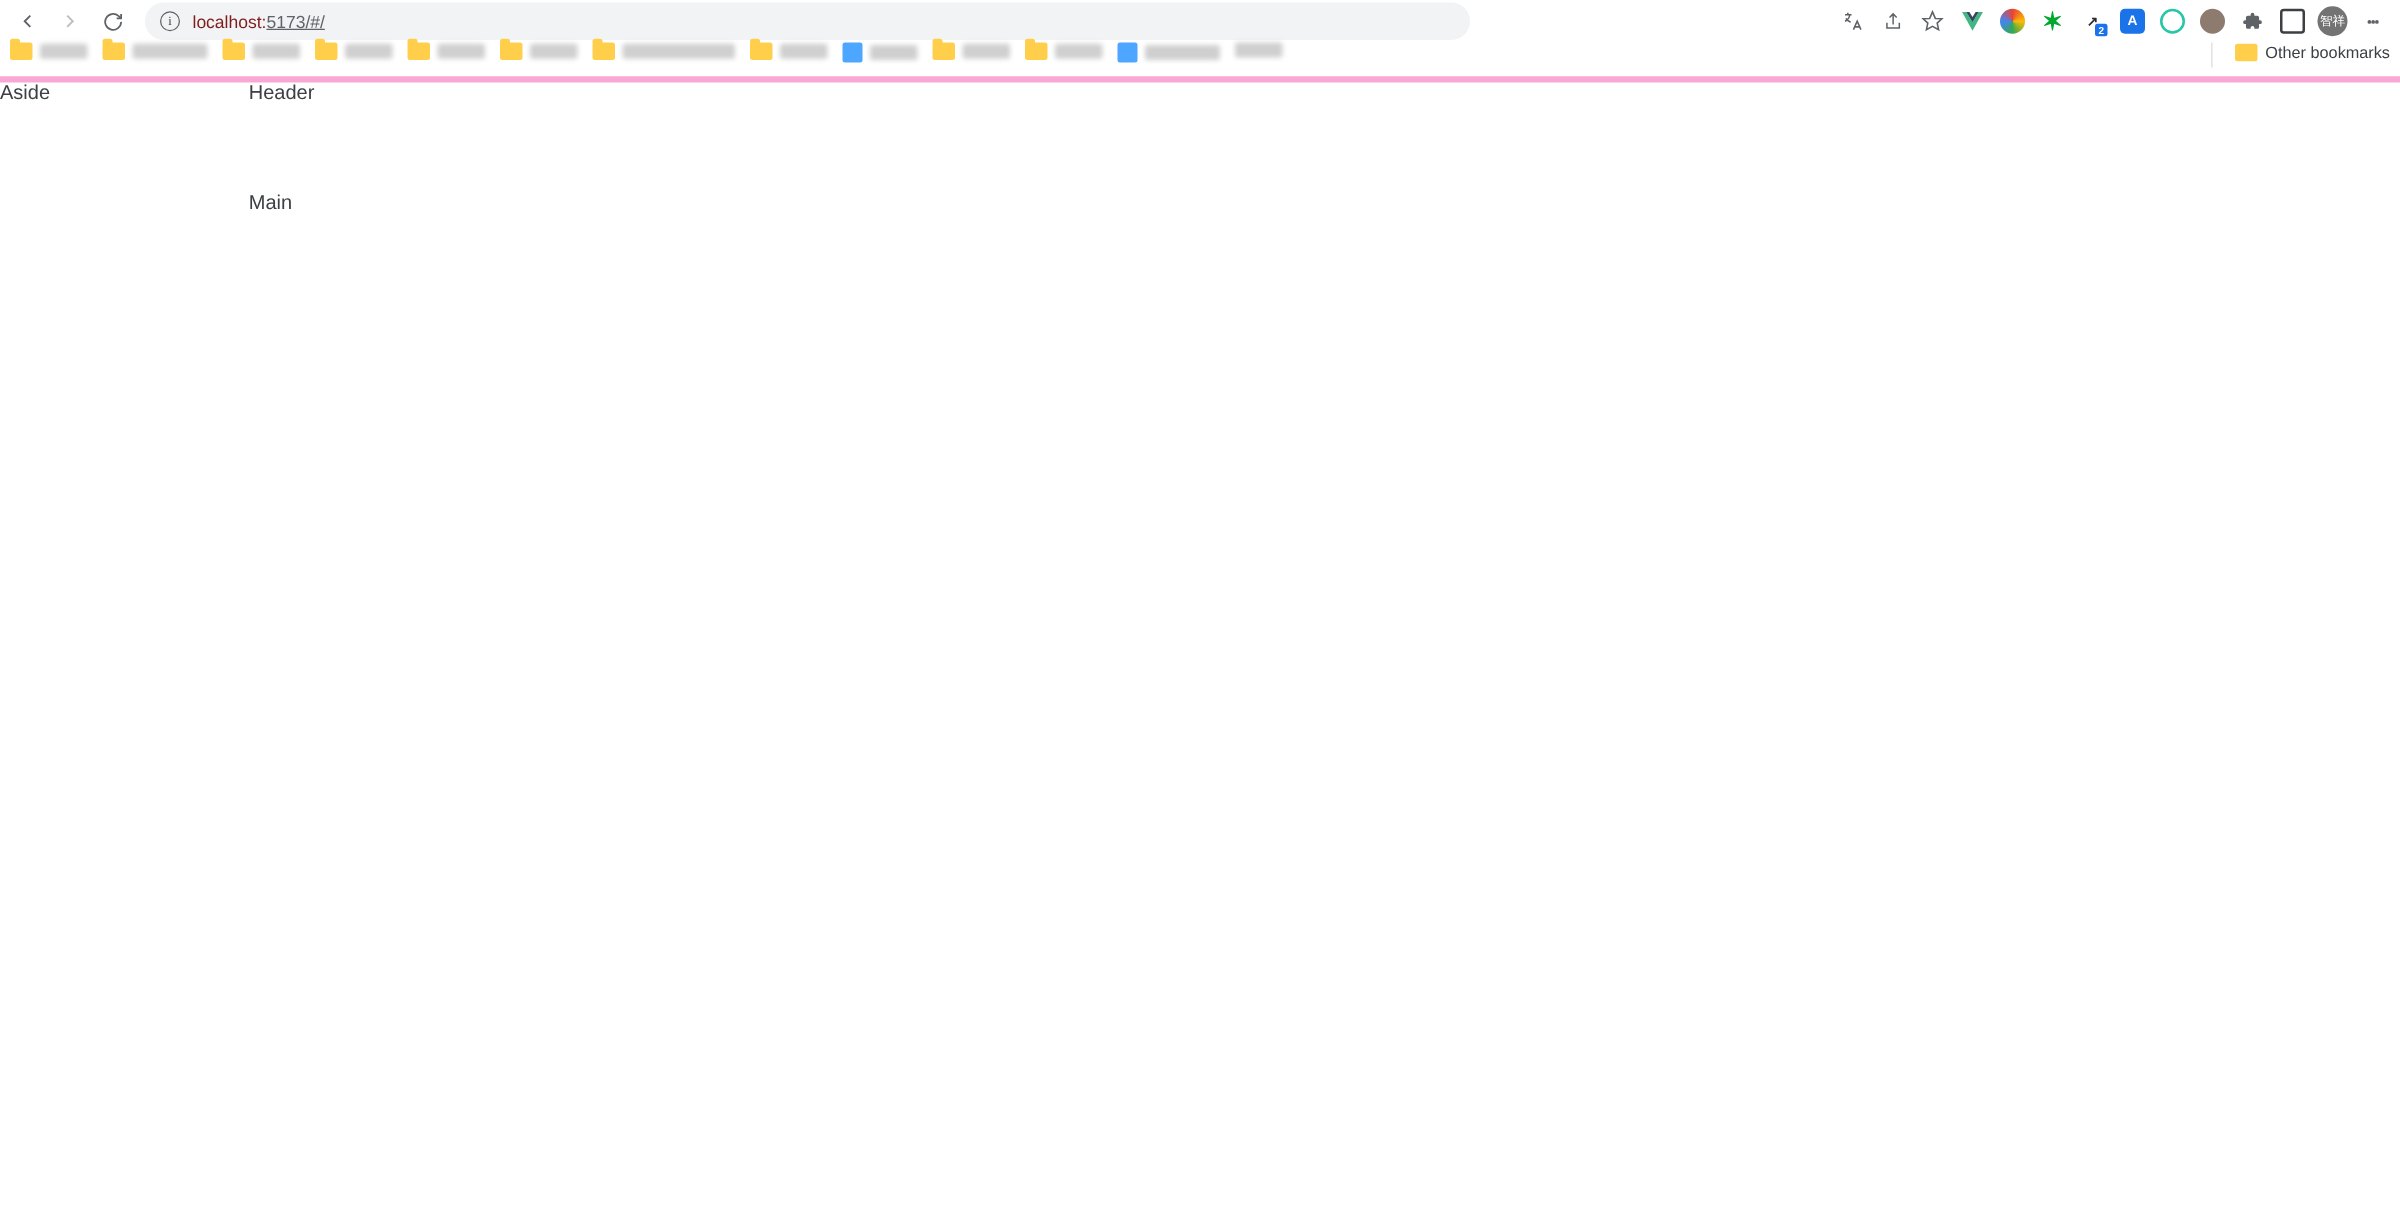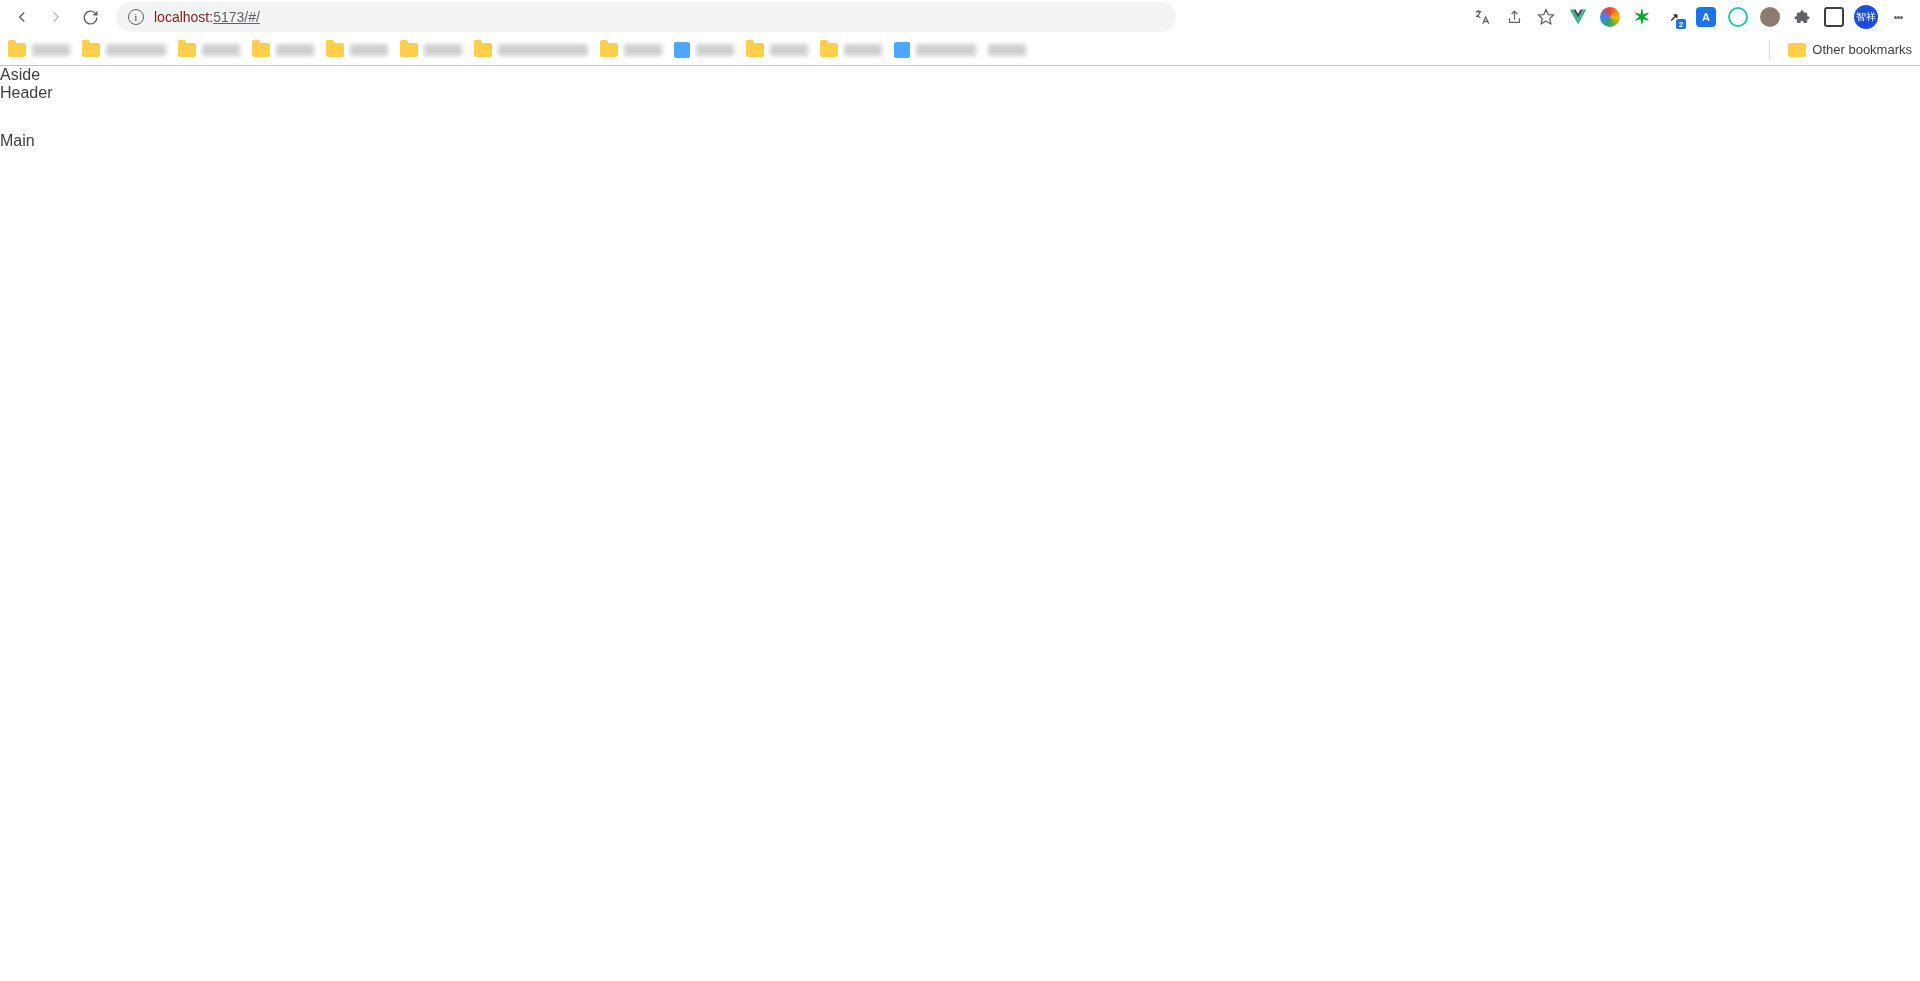--- a/index.html
+++ b/index.html
@@ -18,43 +18,43 @@
     .ext-icon { width:20px; height:20px; border-radius:4px; display:flex; align-items:center; justify-content:center; font-size:11px; font-weight:bold; color:#fff; }
     .ext-vue   { background:transparent; }
     .ext-color { background:conic-gradient(#ea4335,#fbbc05,#34a853,#4285f4,#ea4335); border-radius:50%; }
     .ext-evernote { color:#00a82d; background:transparent; font-size:20px; }
     .ext-graph    { color:#2c2c2c; background:#fff; position:relative; }
     .ext-graph::after{content:"2";position:absolute;right:-2px;bottom:-2px;background:#1a73e8;color:#fff;font-size:8px;width:10px;height:10px;border-radius:2px;display:flex;align-items:center;justify-content:center;}
     .ext-a      { background:#1a73e8; }
     .ext-circ   { border:2px solid #27c6a9; border-radius:50%; background:transparent; }
     .ext-dot    { background:#8d7b70; border-radius:50%; }
     .ext-panel  { border:2px solid #3c4043; background:transparent; border-radius:3px; }
-    .avatar { width:24px; height:24px; border-radius:50%; background:#1d4ed8; color:#fff; font-size:10px; display:flex; align-items:center; justify-content:center; }
+    .avatar { width:24px; height:24px; border-radius:50%; background:#737373; color:#fff; font-size:10px; display:flex; align-items:center; justify-content:center; }
     .kebab .d{width:3px;height:3px;background:#5f6368;border-radius:50%;margin:1px 0;}
 
     
-    .bookmarks-bar { height:32px; display:flex; align-items:center; padding:0 8px; gap:12px; border-bottom:1px solid #f9a8d4; }
+    .bookmarks-bar { height:32px; display:flex; align-items:flex-start; padding:0 8px; gap:12px; border-bottom:5px solid #f9a8d4; }
     .bm { display:flex; align-items:center; gap:6px; font-size:13px; color:#3c4043; }
     .bm .folder-ic { width:18px; height:14px; background:#ffcf4b; border-radius:2px; position:relative; }
     .bm .folder-ic::before{content:"";position:absolute;top:-3px;left:0;width:8px;height:4px;background:#ffcf4b;border-radius:2px 2px 0 0;}
     .bm .blue-ic { width:16px; height:16px; background:#4da6ff; border-radius:2px; }
     .bm .label-blur { width:38px; height:12px; background:#cfcfcf; filter:blur(2px); border-radius:2px; }
     .bm.wide .label-blur{width:60px;}
     .bm.xwide .label-blur{width:90px;}
     .bm-spacer{flex:1;}
     .bm-divider{width:1px;height:20px;background:#dadce0;margin:0 6px;}
     .other-bm { display:flex; align-items:center; gap:6px; font-size:13px; color:#3c4043; }
 
     
-    .page { display:flex; height:calc(981px - 34px - 32px);flex-direction:column; }
+    .page { display:flex; height:calc(981px - 34px - 32px); }
     .aside { width:199px; padding:0; font-size:16px; color:#3c4043; }
     .aside-label{padding:0;}
     .content { flex:1; }
     .header-label{ font-size:16px; color:#3c4043; }
-    .main-label{ margin-top:30px; font-size:16px; color:#3c4043; }
+    .main-label{ margin-top:70px; font-size:16px; color:#3c4043; }
   </style>
 </head>
 <body>
 
 <div class="chrome-bar">
   <div class="nav-btn">
     <svg width="18" height="18" viewBox="0 0 24 24" fill="none" stroke="currentColor" stroke-width="2">
         <polyline points="15 18 9 12 15 6"></polyline>
       </svg>
   </div>

